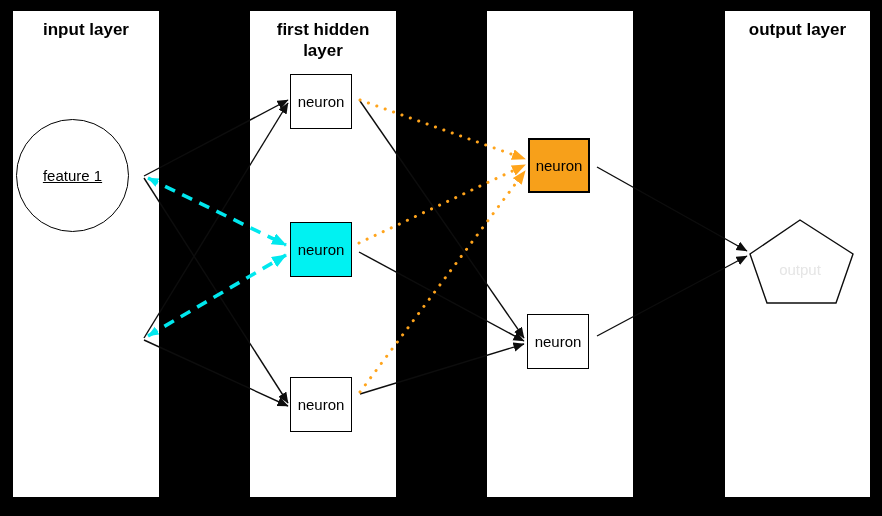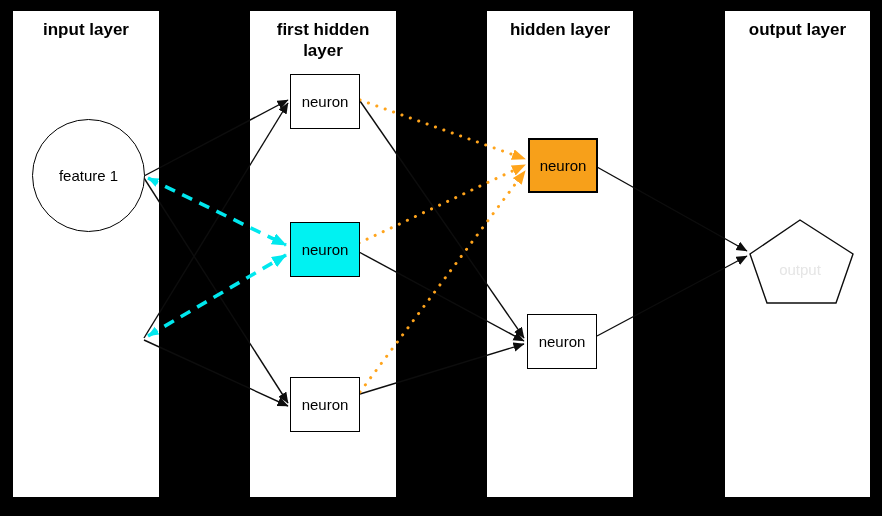--- a/index.html
+++ b/index.html
@@ -15,23 +15,23 @@
   .panel-title{
     position:absolute;top:19px;left:0;width:100%;text-align:center;
     font-size:17px;font-weight:bold;color:#000;line-height:21px;z-index:4;
   }
   #edges{position:absolute;left:0;top:0;z-index:2;}
   .node{
     position:absolute;z-index:3;display:flex;align-items:center;justify-content:center;
     font-size:15px;color:#000;background:#fff;border:1.5px solid #000;box-sizing:border-box;
   }
   .circle{width:113px;height:113px;border-radius:50%;border-width:1.3px;}
-  #node-feature1{left:32px;top:119px;}
+  #node-feature1{left:16px;top:119px;text-decoration:underline;}
   #node-feature2{left:32px;top:282px;}
-  .box{width:70px;height:55px;}
+  .box{width:62px;height:55px;}
   #node-h1-top{left:290px;top:74px;}
   #node-h1-mid{left:290px;top:222px;background:#00f2f2;border-width:1.6px;}
   #node-h1-bot{left:290px;top:377px;}
   #node-h2-top{left:528px;top:138px;background:#f7a01a;border-width:2px;}
   #node-h2-bot{left:527px;top:314px;}
   #label-output{
     position:absolute;left:765px;top:261px;width:70px;text-align:center;
     font-size:15px;color:#e5e5e5;z-index:3;
   }
 </style>
@@ -46,21 +46,20 @@
   <div class="panel" id="panel-output"></div>
 
   <div class="panel-title" style="left:13px;width:146px;">
     <div>input layer</div>
   </div>
   <div class="panel-title" style="left:250px;width:146px;">
     <div>first hidden</div>
     <div>layer</div>
   </div>
   <div class="panel-title" style="left:487px;width:146px;">
-    <div>hidden layer</div>
   </div>
   <div class="panel-title" style="left:715px;width:165px;">
     <div>output layer</div>
   </div>
 
   <svg id="edges" width="882" height="516" viewBox="0 0 882 516">
     <defs>
       <marker id="mBlack" markerUnits="userSpaceOnUse" markerWidth="13" markerHeight="11" refX="10.5" refY="4.7" orient="auto">
         <path d="M0,0 L11,4.7 L0,9.4 Z" fill="#0d0d0d"></path>
       </marker>

